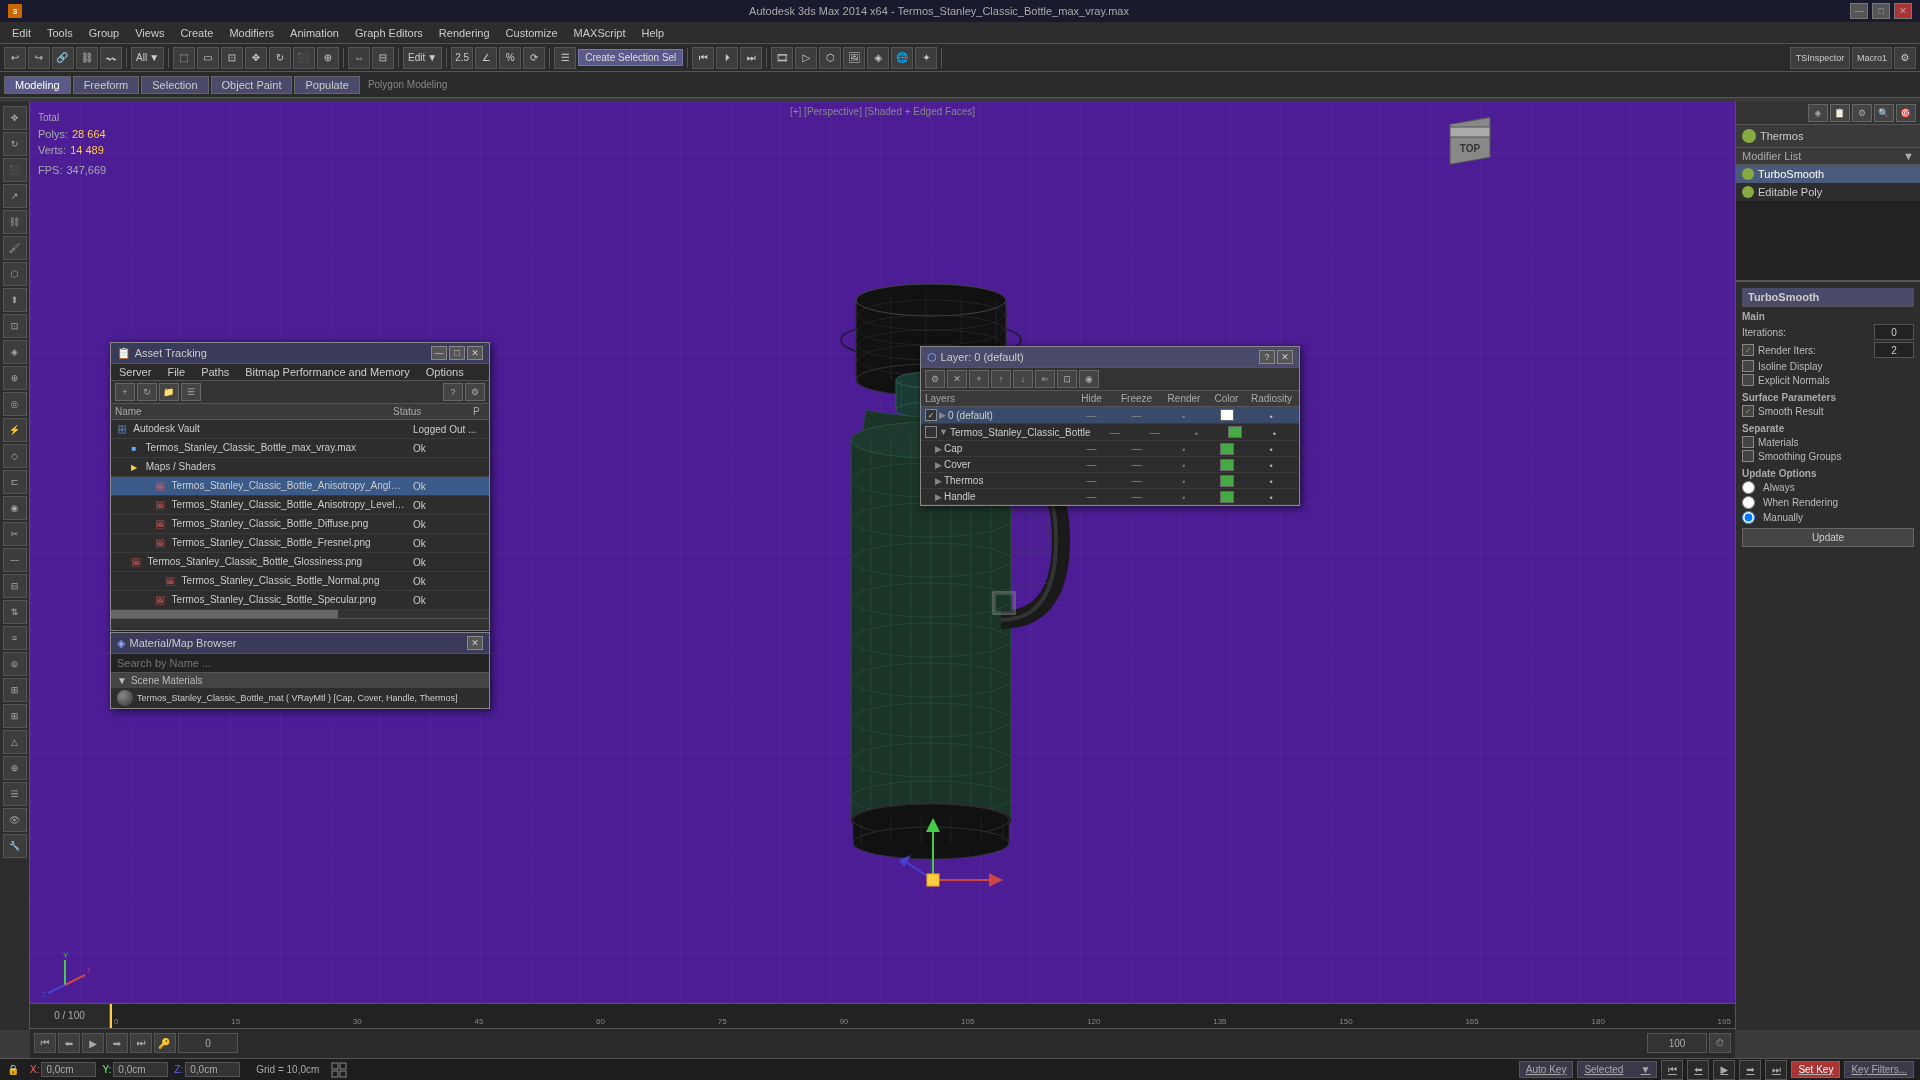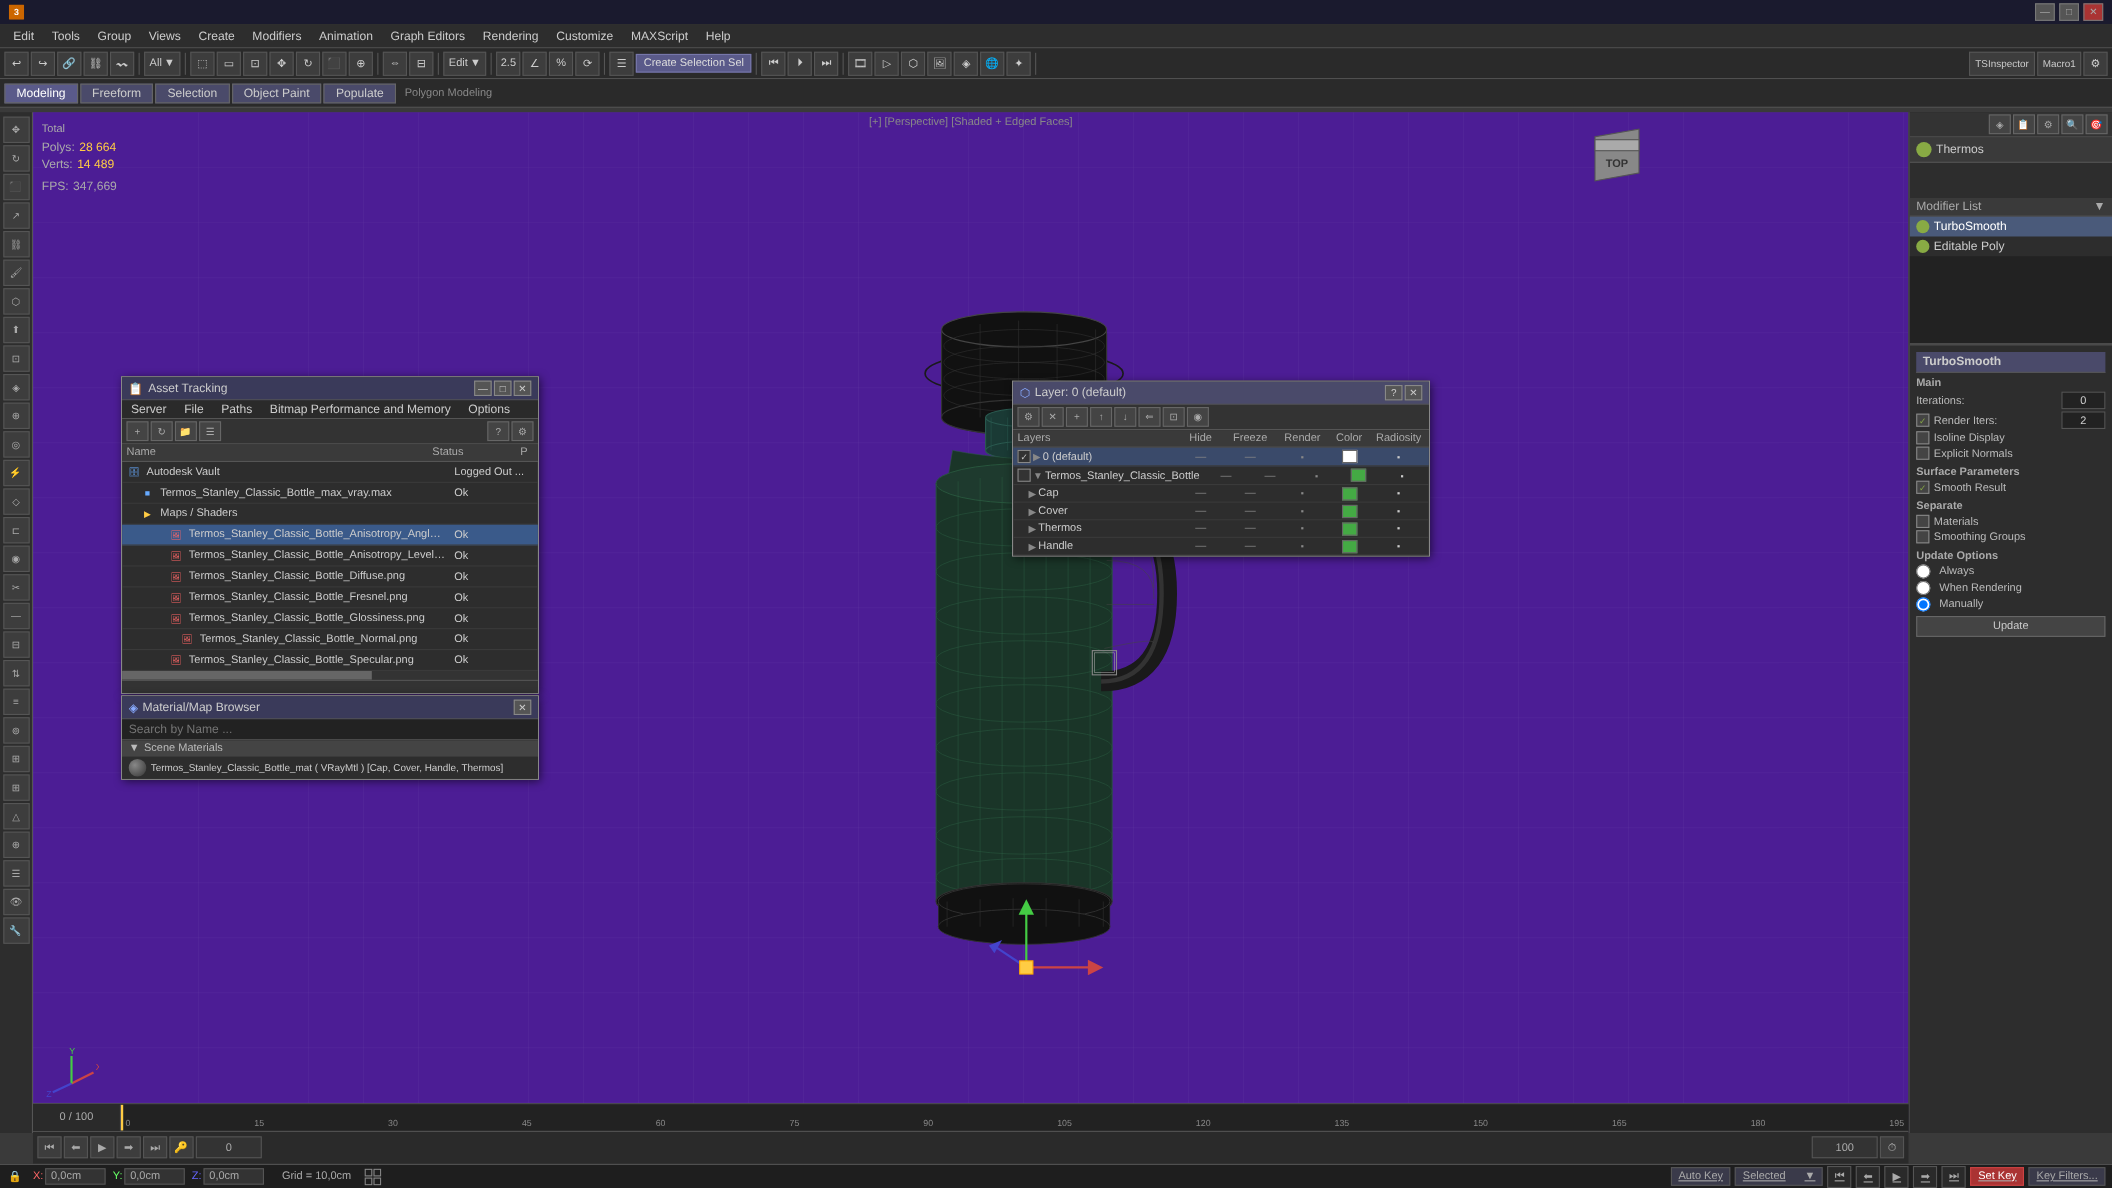--- a/index.html
+++ b/index.html
@@ -133,20 +133,21 @@
 </head>
 <body>
 
 <div id="title-bar">
   <span style="width:20px; display:flex; align-items:center;">
     <svg width="14" height="14" viewBox="0 0 14 14">
         <rect width="14" height="14" fill="#cc6600" rx="1"></rect>
         <text x="7" y="10" text-anchor="middle" fill="white" font-size="8" font-weight="bold">3</text>
       </svg>
   </span>
+  <span class="title">Autodesk 3ds Max 2014 x64 - Termos_Stanley_Classic_Bottle_max_vray.max</span>
   <div class="win-controls">
     <div class="win-btn">—</div>
     <div class="win-btn">□</div>
     <div class="win-btn" style="background:#aa3333;">✕</div>
   </div>
 </div>
 
 <div id="menu-bar">
   <div class="menu-item">Edit</div>
   <div class="menu-item">Tools</div>
@@ -476,21 +477,21 @@
           <div class="col-status">Ok</div>
         </div>
         <div class="asset-row">
           <div class="col-name" style="padding-left:42px;">
             <span class="asset-row-icon file-icon">🖼</span>
             <span style="font-size:10px;">Termos_Stanley_Classic_Bottle_Fresnel.png</span>
           </div>
           <div class="col-status">Ok</div>
         </div>
         <div class="asset-row">
-          <div class="col-name" style="padding-left:42px;">
+          <div class="col-name" style="padding-left:18px;">
             <span class="asset-row-icon file-icon">🖼</span>
             <span style="font-size:10px;">Termos_Stanley_Classic_Bottle_Glossiness.png</span>
           </div>
           <div class="col-status">Ok</div>
         </div>
         <div class="asset-row">
           <div class="col-name" style="padding-left:52px;">
             <span class="asset-row-icon file-icon">🖼</span>
             <span style="font-size:10px;">Termos_Stanley_Classic_Bottle_Normal.png</span>
           </div>
@@ -651,21 +652,21 @@
       <div class="asset-tb-btn">⚙</div>
       <div class="asset-tb-btn">🔍</div>
       <div class="asset-tb-btn">🎯</div>
     </div>
 
     <div style="padding:4px 6px; background:#3a3a3a; border-bottom:1px solid #555; font-size:11px; color:#ccc; display:flex; align-items:center; gap:4px;">
       <div style="width:14px; height:14px; background:#88aa44; border-radius:50%; flex-shrink:0;"></div>
       <span>Thermos</span>
     </div>
 
-    <div style="padding:2px 6px; background:#3a3a3a; border-bottom:1px solid #555; font-size:11px; color:#aaa; display:flex; align-items:center; justify-content:space-between;margin-top:32px;">
+    <div style="padding:2px 6px; background:#3a3a3a; border-bottom:1px solid #555; font-size:11px; color:#aaa; display:flex; align-items:center; justify-content:space-between;">
       <span>Modifier List</span>
       <span style="cursor:pointer;">▼</span>
     </div>
 
     <div class="mod-item active">
       <div class="mod-bulb"></div>
       <span>TurboSmooth</span>
     </div>
     <div class="mod-item">
       <div class="mod-bulb"></div>

